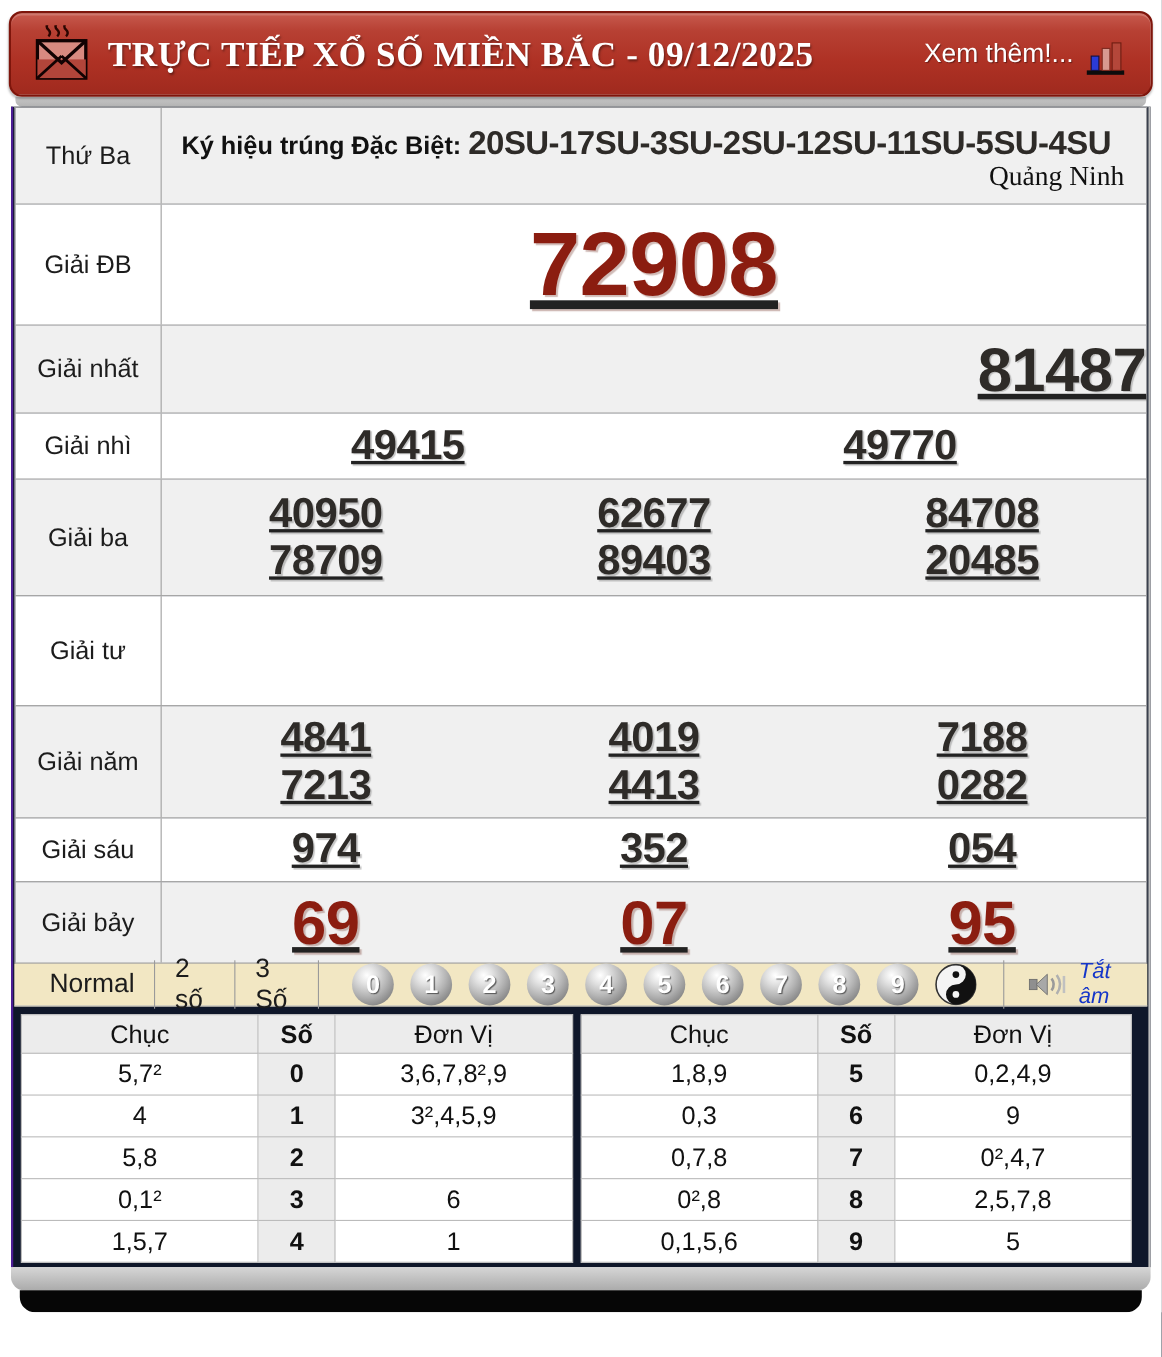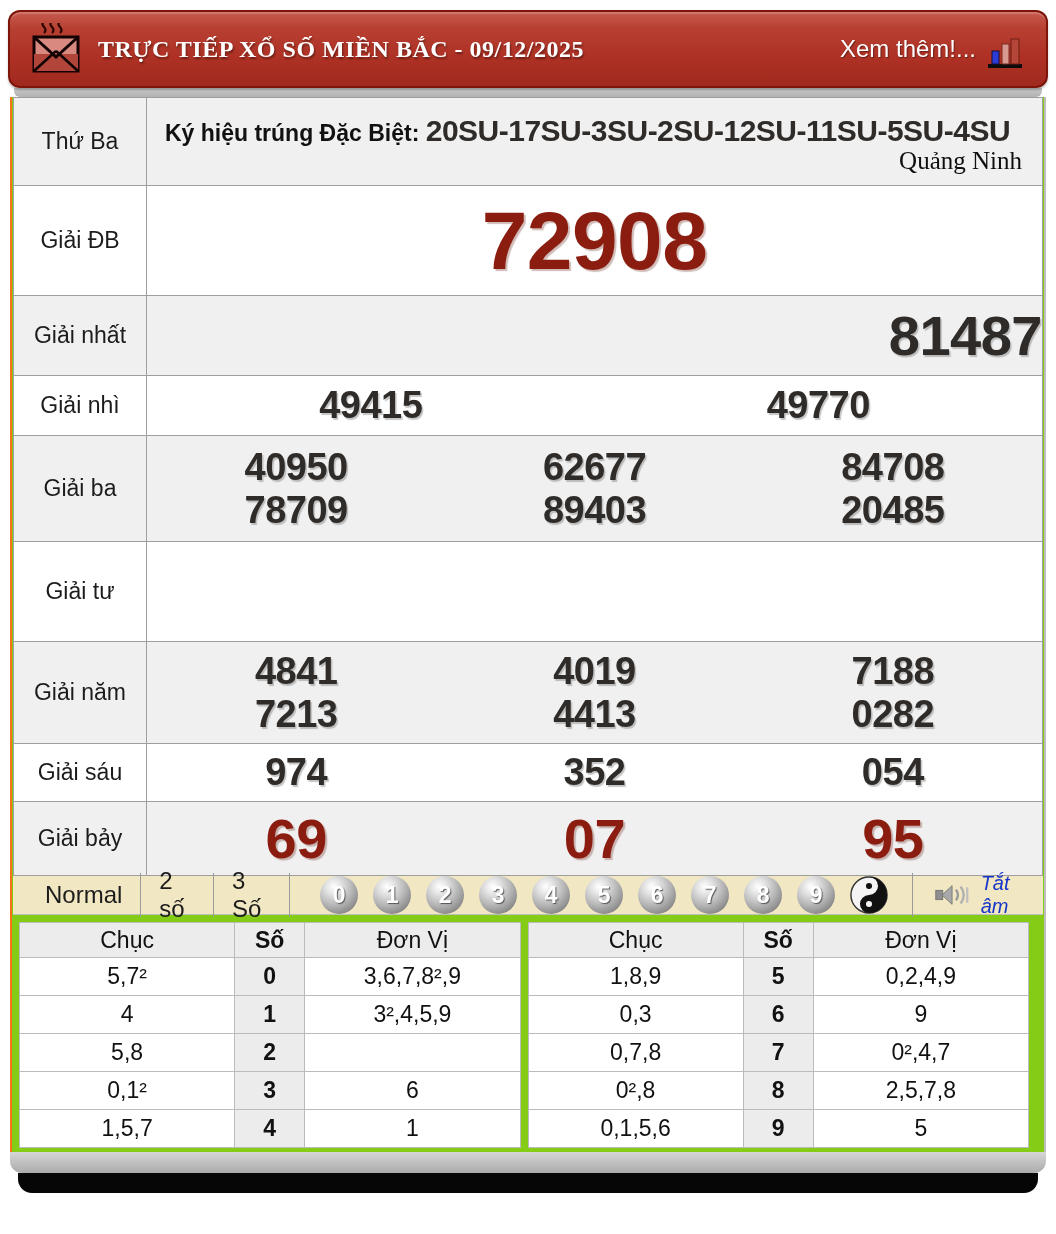--- a/index.html
+++ b/index.html
@@ -20,21 +20,21 @@
     border: 2px solid #7e150b;
     background: linear-gradient(180deg, #c75a4e 0%, #b74033 22%, #ae3124 60%, #a02a1e 100%);
     display: flex;
     align-items: center;
     padding: 0 22px;
     box-shadow: inset 0 2px 0 rgba(255,255,255,0.18), 0 2px 2px rgba(0,0,0,0.25);
   }
   .banner-title {
     font-family: "Liberation Serif", serif;
     font-weight: bold;
-    font-size: 24px;
+    font-size: 32px;
     color: #fff;
     letter-spacing: 0.5px;
     text-shadow: 1px 2px 2px rgba(0,0,0,0.4);
     margin-left: 16px;
     white-space: nowrap;
   }
   .banner-more {
     margin-left: auto;
     color: #fff;
     font-size: 24px;
@@ -46,39 +46,39 @@
   .header-shadow {
     margin: 0 14px;
     height: 9px;
     background: linear-gradient(180deg,#c9c9c9,#b2b2b2);
     border-radius: 0 0 6px 6px;
   }
 
   
   .widget {
     margin: 0 10px;
-    border-left: 2px solid #f97316;
+    border-left: 2px solid #4c1d95;
     border-right: 2px solid #bdbdbd;
-    background: #84cc16;
+    background: #0f172a;
     padding: 0 1px;
   }
 
   
   .results { border: 1px solid #9e9e9e; border-bottom: none; }
   .rrow { display: flex; border-bottom: 1px solid #9e9e9e; background: #fff; }
   .rrow.alt { background: #f0f0f0; }
   .rlabel {
     width: 133px; flex: none;
     display: flex; align-items: center; justify-content: center;
     border-right: 1px solid #9e9e9e;
     font-size: 23px; color: #1c1c1c;
     text-align: center;
   }
   .rcontent { flex: 1; display: flex; flex-direction: column; justify-content: center; padding: 2px 0; }
-  .numline { display: flex; align-items: center; }
+  .numline { display: flex; align-items: center; text-decoration: underline; }
   .num {
     flex: 1; text-align: center;
     font-size: 38px; font-weight: bold; color: #2e2b28;
     letter-spacing: -0.5px;
     text-shadow: 1.5px 1.5px 1px rgba(90,90,90,0.35);
   }
   .row-sym  { min-height: 88px; }
   .row-db   { min-height: 110px; }
   .row-1st  { min-height: 80px; }
   .row-2nd  { min-height: 60px; }

